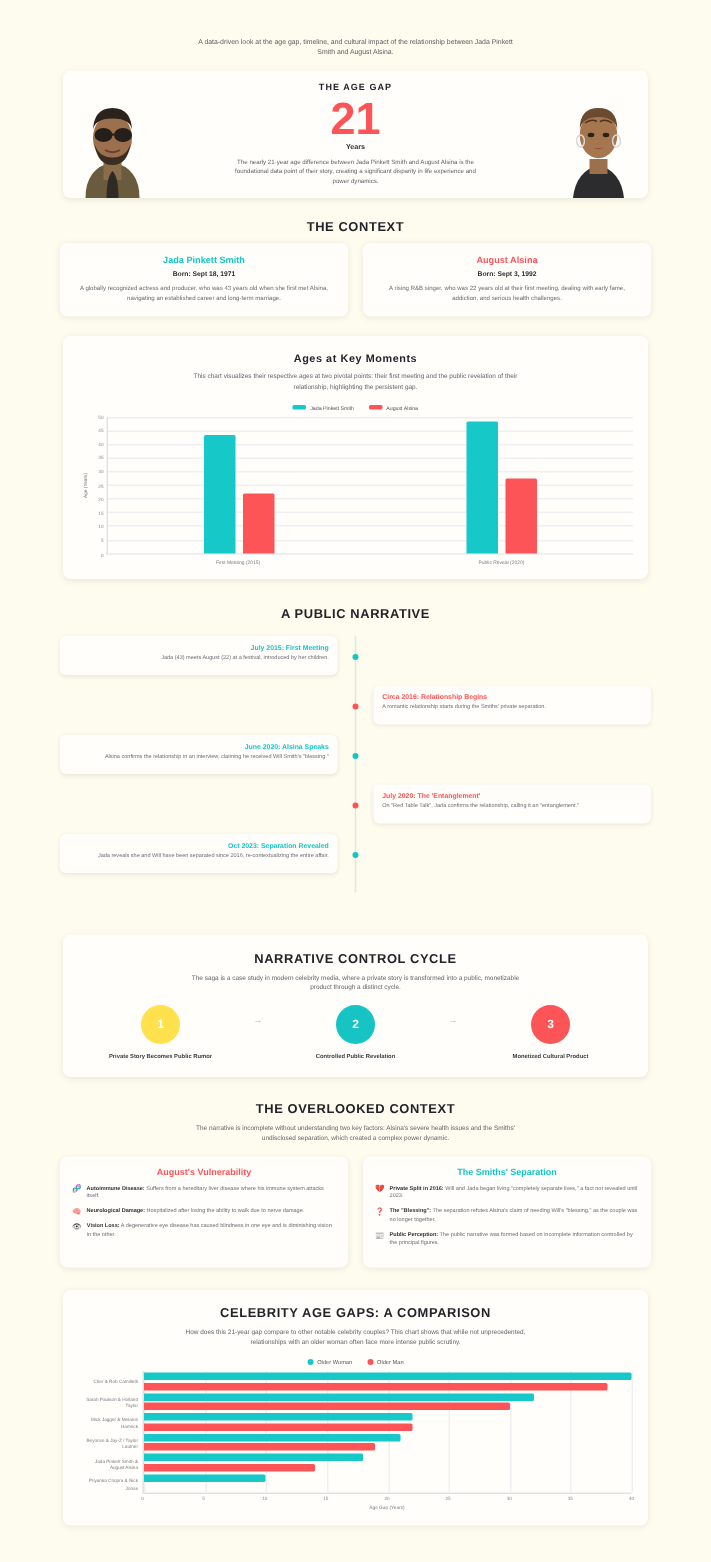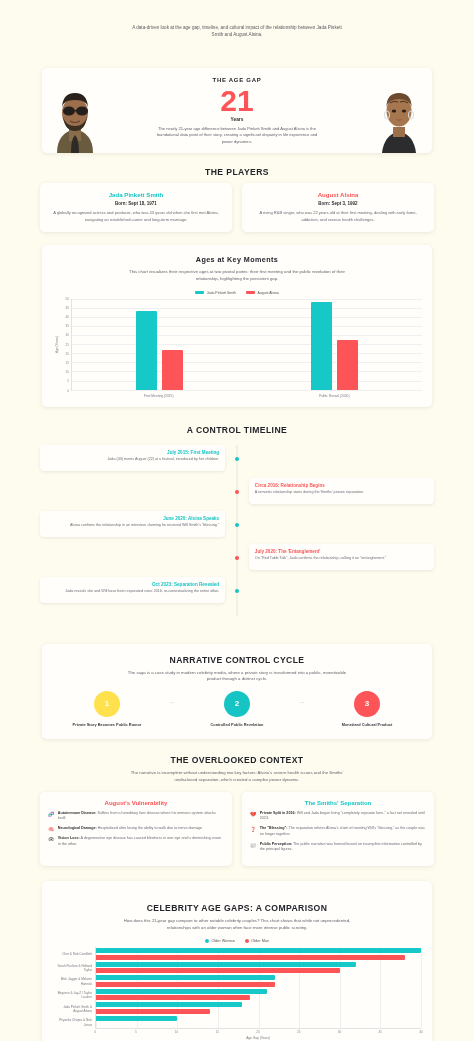--- a/index.html
+++ b/index.html
@@ -32,21 +32,21 @@
   .sectitle {
     text-align: center; font-size: 8.6px; font-weight: 800;
     letter-spacing: .4px; color: #23232a; margin: 0 0 5px;
   }
   .secsub {
     text-align: center; font-size: 4.3px; line-height: 1.55;
     color: #63636a; max-width: 230px; margin: 0 auto 8px;
   }
 
   
-  .agegap-wrap { padding: 0 42px; margin-top: 24px; }
+  .agegap-wrap { padding: 0 42px; margin-top: 3px; }
   .agegap { display: flex; align-items: stretch; overflow: hidden; min-height: 82px; }
   .avatar { width: 66px; flex: 0 0 66px; display: flex; align-items: flex-end; justify-content: center; }
   .avatar svg { display: block; }
   .agegap-mid { flex: 1; text-align: center; padding: 9px 6px 8px; }
   .agegap-mid .lbl { font-size: 6px; font-weight: 800; letter-spacing: .7px; color: #23232a; }
   .agegap-mid .num { font-size: 30px; font-weight: 800; color: #fc5457; line-height: 1.05; margin: 2px 0 0; }
   .agegap-mid .yrs { font-size: 4.8px; font-weight: 700; color: #2f2f33; margin-bottom: 4px; }
   .agegap-mid .desc { font-size: 4.1px; line-height: 1.6; color: #63636a; max-width: 168px; margin: 0 auto; }
 
   
@@ -131,21 +131,21 @@
   .ctxcol h3 { text-align: center; font-size: 6px; font-weight: 800; margin-bottom: 5px; }
   .ctxcol.red h3 { color: #fc5457; }
   .ctxcol.teal h3 { color: #17c4c4; }
   .ctxitem { display: flex; gap: 3.5px; margin-bottom: 4px; }
   .ctxitem .ic { flex: 0 0 6px; font-size: 5px; line-height: 1.2; text-align: center; }
   .ctxitem .bd { font-size: 3.7px; line-height: 1.55; color: #6d6d75; }
   .ctxitem .bd b { color: #2f2f33; font-weight: 800; }
 
   
   .cmp-wrap { padding: 0 42px; margin-top: 15px; }
-  .cmp { padding: 22px 11px 10px; }
+  .cmp { padding: 10px 11px 10px; }
   .hplot { display: flex; margin-top: 4px; }
   .hcats { flex: 0 0 42px; display: flex; flex-direction: column; }
   .hcats .c {
     flex: 1; display: flex; align-items: center; justify-content: flex-end;
     font-size: 3.1px; line-height: 1.35; color: #7c7c84; text-align: right; padding-right: 3px;
   }
   .hgrid { flex: 1; position: relative; border-left: .5px solid #e2e2e4; border-bottom: .5px solid #e2e2e4; }
   .hgrid .vg { position: absolute; top: 0; bottom: 0; border-left: .5px solid #efeff1; }
   .hrows { position: absolute; inset: 0; display: flex; flex-direction: column; }
   .hrow { flex: 1; display: flex; flex-direction: column; justify-content: center; gap: 1.5px; }
@@ -202,21 +202,21 @@
           <ellipse cx="25" cy="38" rx="2.2" ry="1.5" fill="#2a211a"></ellipse>
           <ellipse cx="35" cy="38" rx="2.2" ry="1.5" fill="#2a211a"></ellipse>
           <path d="M26.5 46 q3.5 3 7 0 q-3.5 1.6 -7 0 z" fill="#8a4a42"></path>
           <path d="M21 30 q4-3 8-1 M31 29 q4-2 8 1" stroke="#4a3322" stroke-width="1" fill="none"></path>
         </svg>
       </div>
     </div>
   </div>
 
   <div class="players-wrap">
-    <div class="sectitle">THE PLAYERS</div>
+    <div class="sectitle">THE CONTEXT</div>
     <div class="players">
       <div class="card player teal">
         <div class="nm">Jada Pinkett Smith</div>
         <div class="born">Born: Sept 18, 1971</div>
         <div class="bio">A globally recognized actress and producer, who was 43 years old when she first met Alsina, navigating an established career and long-term marriage.</div>
       </div>
       <div class="card player red">
         <div class="nm">August Alsina</div>
         <div class="born">Born: Sept 3, 1992</div>
         <div class="bio">A rising R&amp;B singer, who was 22 years old at their first meeting, dealing with early fame, addiction, and serious health challenges.</div>
@@ -278,21 +278,21 @@
         </div>
       </div>
       <div class="xlabels" id="ages-xlabels">
           <div>First Meeting (2015)</div>
           <div>Public Reveal (2020)</div>
         </div>
     </div>
   </div>
 
   <div class="tl-wrap">
-    <div class="sectitle">A CONTROL TIMELINE</div>
+    <div class="sectitle">A PUBLIC NARRATIVE</div>
     <div class="timeline" id="timeline">
       <div class="tl-line"></div>
     <div class="tl-item left">
           <div class="box">
             <div class="ttl">July 2015: First Meeting</div>
             <div class="txt">Jada (43) meets August (22) at a festival, introduced by her children.</div>
           </div>
           <div class="dot teal"></div>
         </div>
         <div class="tl-item right">

